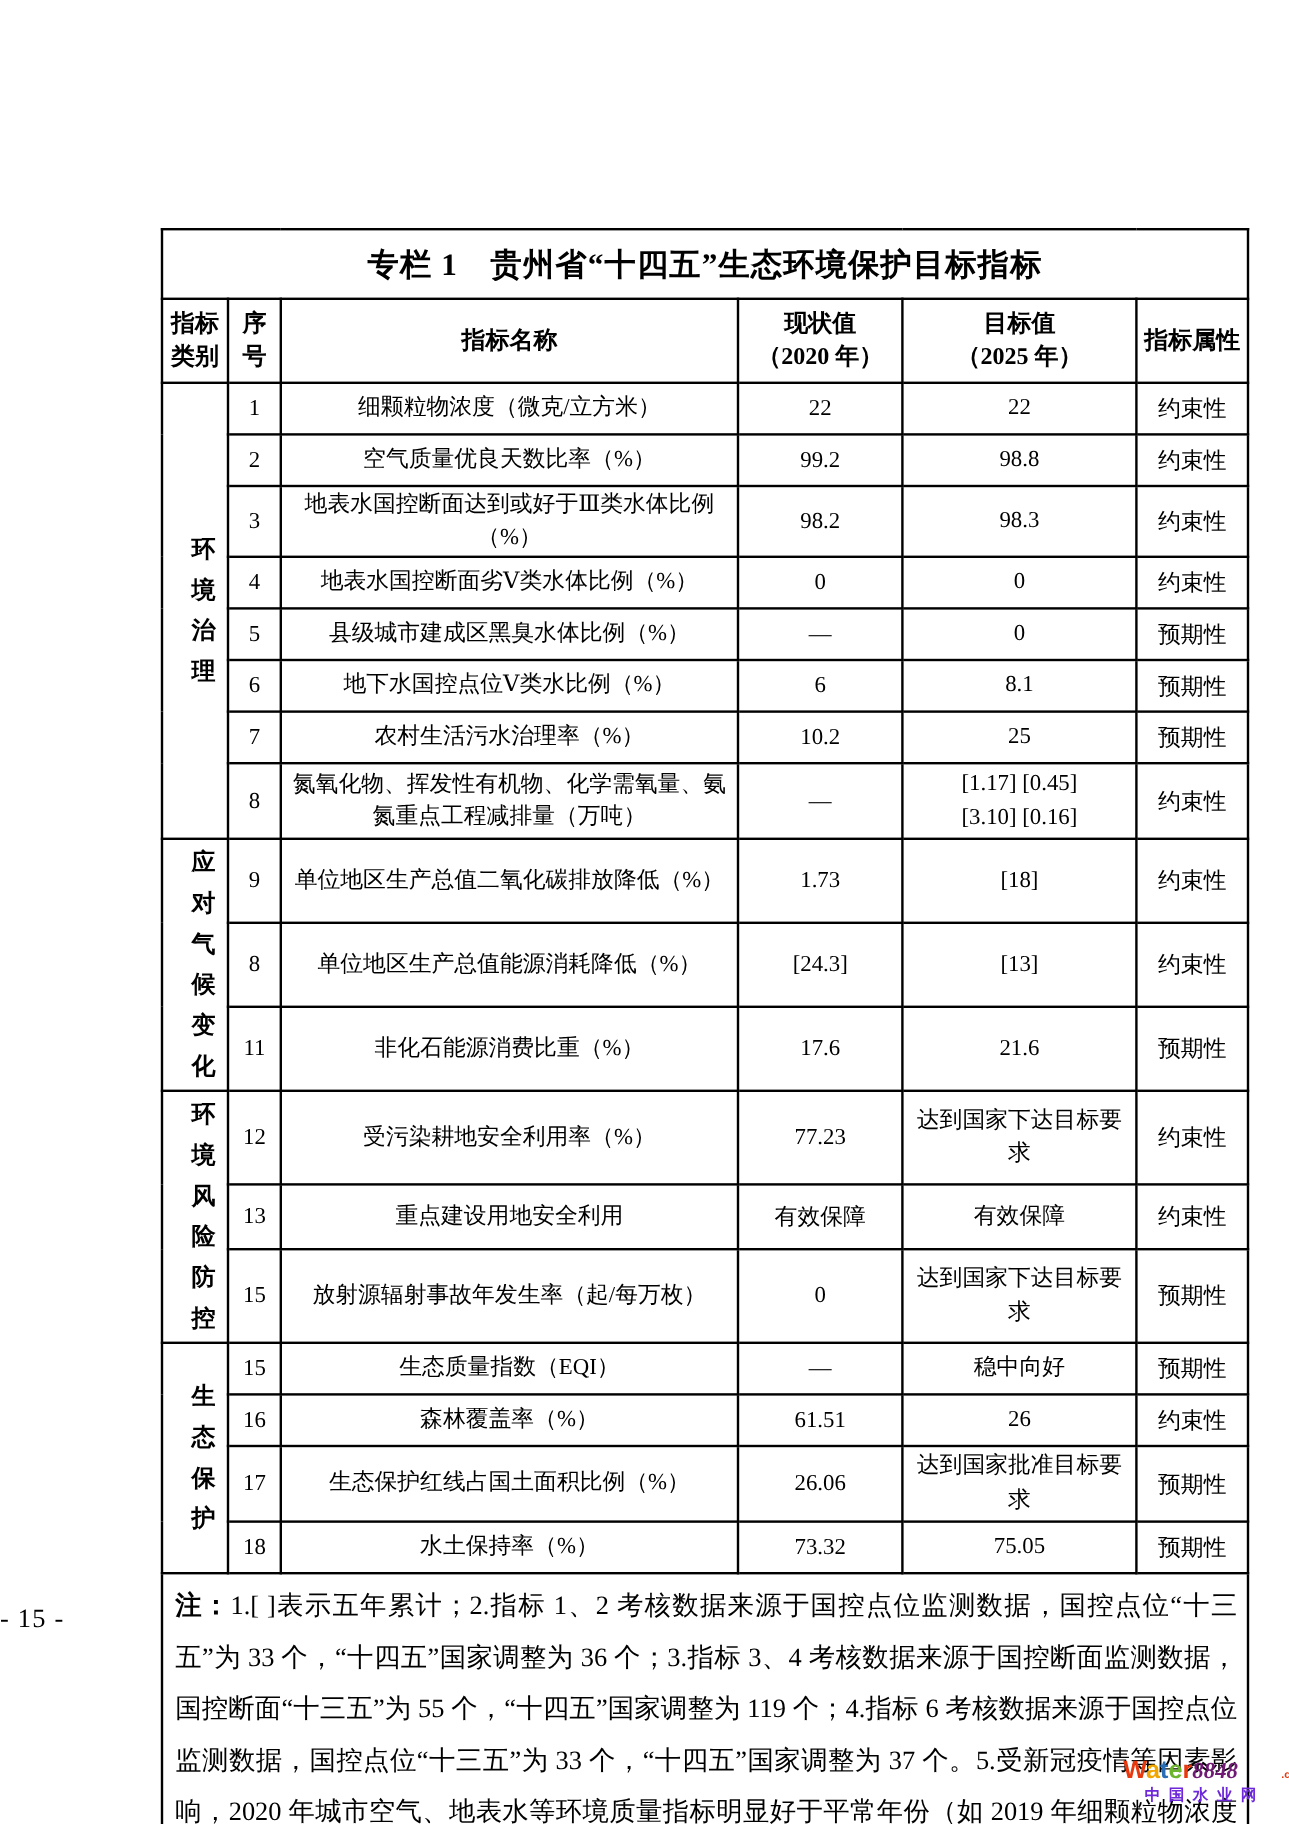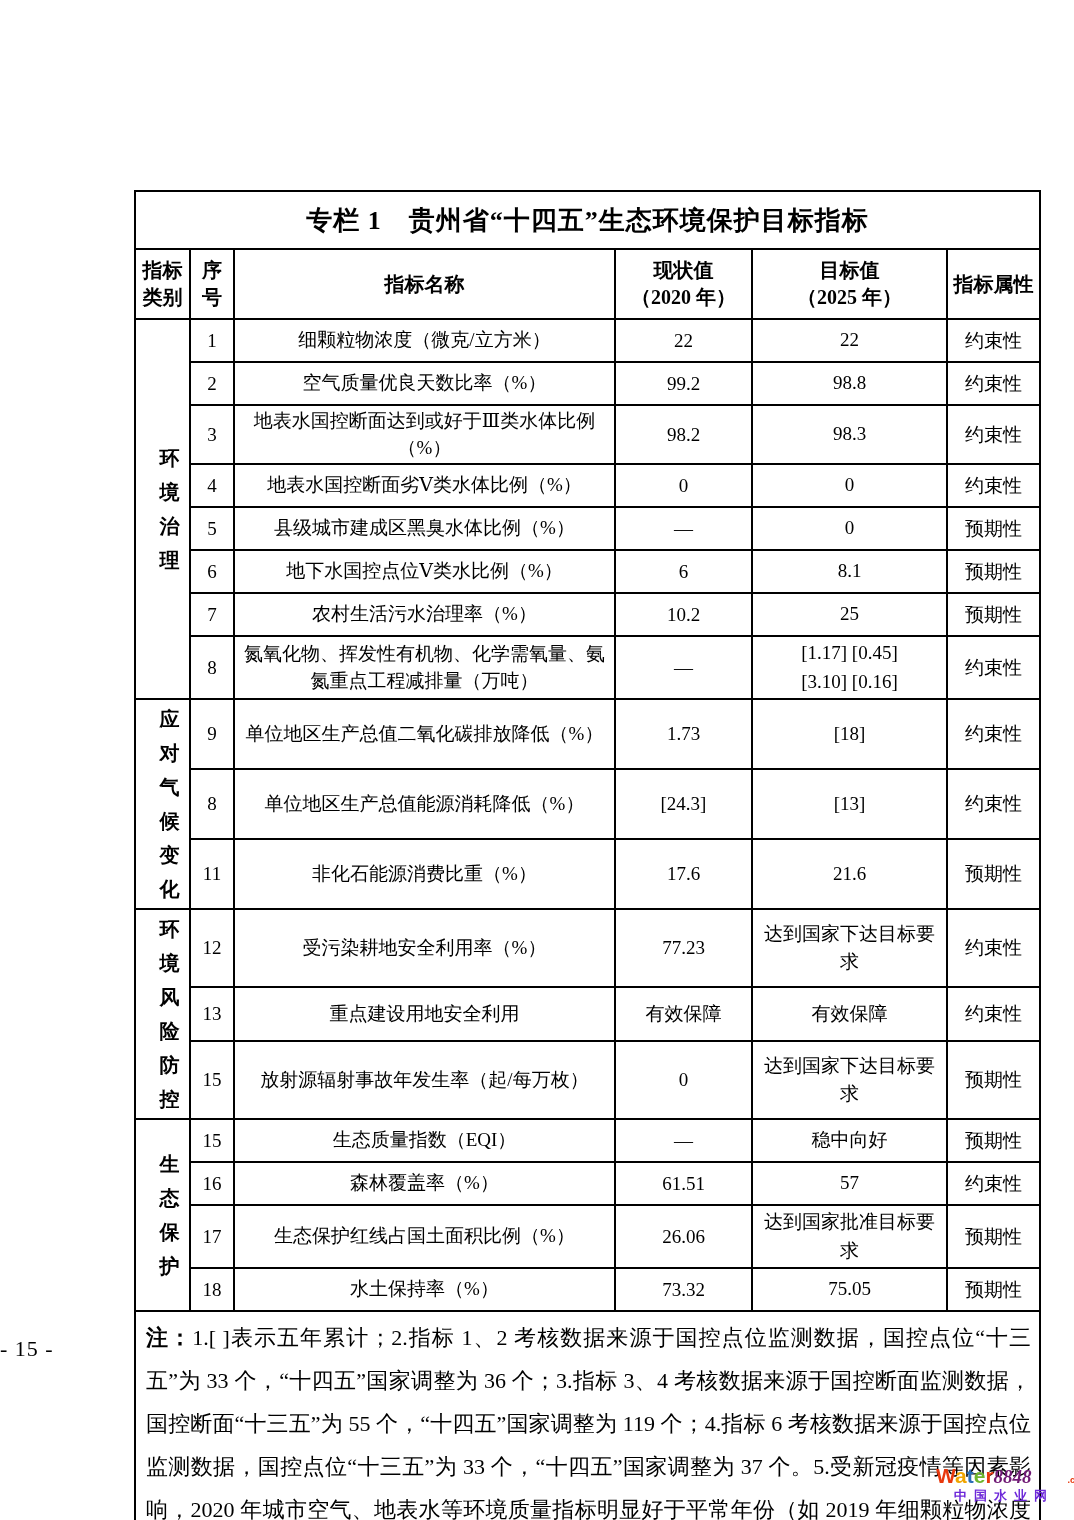--- a/index.html
+++ b/index.html
@@ -187,21 +187,21 @@
           <td>15</td>
           <td class="name">生态质量指数（EQI）</td>
           <td>—</td>
           <td class="target">稳中向好</td>
           <td>预期性</td>
         </tr>
         <tr>
           <td>16</td>
           <td class="name">森林覆盖率（%）</td>
           <td>61.51</td>
-          <td class="target">57</td>
+          <td class="target">26</td>
           <td>约束性</td>
         </tr>
         <tr>
           <td>17</td>
           <td class="name">生态保护红线占国土面积比例（%）</td>
           <td>26.06</td>
           <td class="target">达到国家批准目标要求</td>
           <td>预期性</td>
         </tr>
         <tr>

